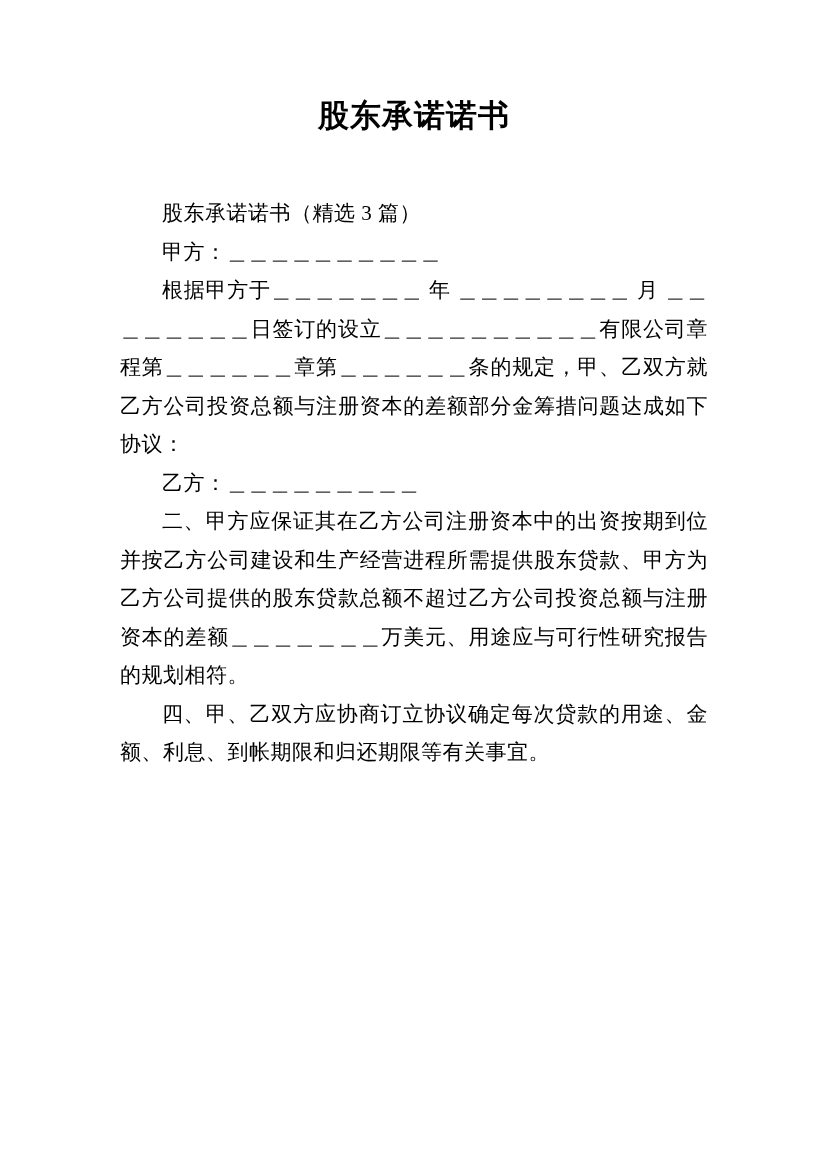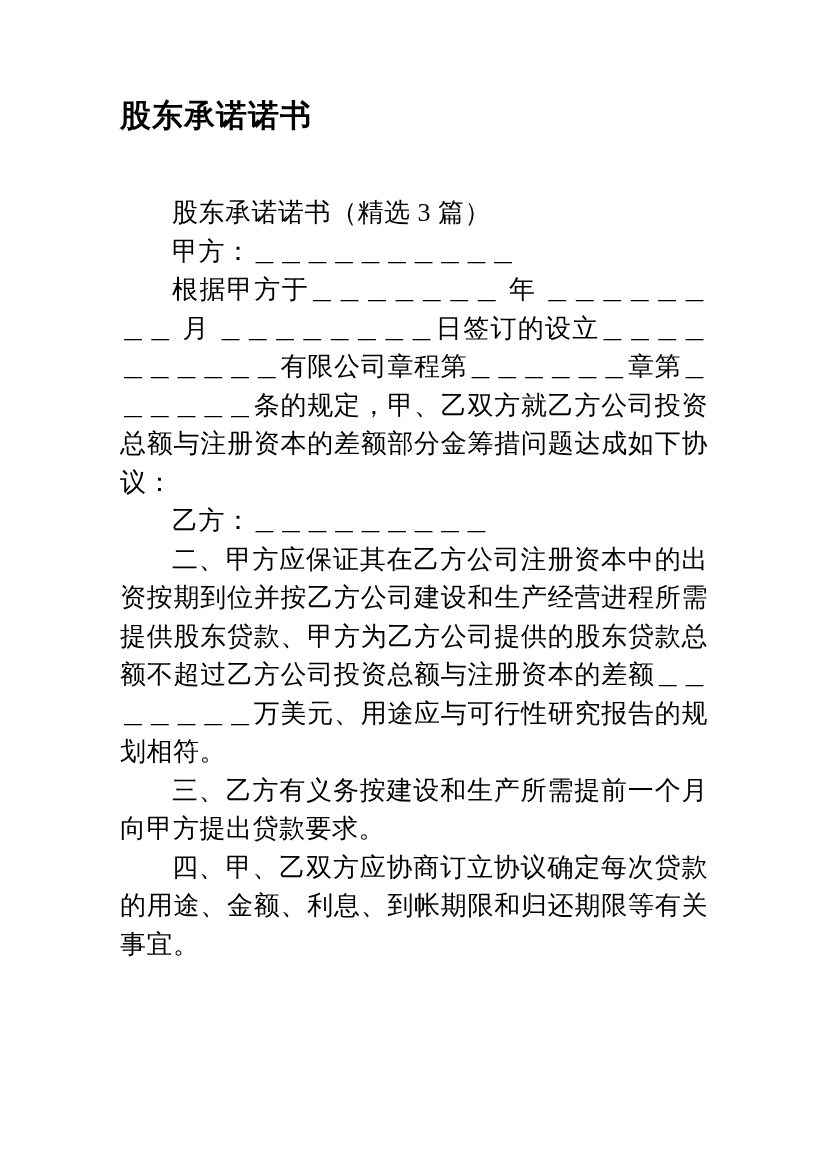--- a/index.html
+++ b/index.html
@@ -17,42 +17,41 @@
     padding: 96px 119px 40px 120px;
     overflow: hidden;
     font-family: "Liberation Serif", "DejaVu Serif", serif;
     color: #000000;
   }
   .doc-title {
     margin: 0 0 58px 0;
     font-size: 31px;
     line-height: 40px;
     font-weight: bold;
-    text-align: left;
+    text-align: center;
     letter-spacing: 1px;
     font-family: "Liberation Serif", "DejaVu Serif", serif;
   }
   .doc-body p {
     margin: 0;
-    font-size: 26px;
+    font-size: 21px;
     line-height: 38.5px;
     text-align: justify;
     text-indent: 2em;
     word-break: break-all;
     letter-spacing: 0.5px;
   }
 </style>
 </head>
 <body>
 
 <div class="page">
   <h1 class="doc-title">股东承诺诺书</h1>
 
   <div class="doc-body">
     <p>股东承诺诺书（精选 3 篇）</p>
     <p>甲方：＿＿＿＿＿＿＿＿＿＿</p>
     <p>根据甲方于＿＿＿＿＿＿＿ 年 ＿＿＿＿＿＿＿＿ 月 ＿＿＿＿＿＿＿＿日签订的设立＿＿＿＿＿＿＿＿＿＿有限公司章程第＿＿＿＿＿＿章第＿＿＿＿＿＿条的规定，甲、乙双方就乙方公司投资总额与注册资本的差额部分金筹措问题达成如下协议：</p>
     <p>乙方：＿＿＿＿＿＿＿＿＿</p>
     <p>二、甲方应保证其在乙方公司注册资本中的出资按期到位并按乙方公司建设和生产经营进程所需提供股东贷款、甲方为乙方公司提供的股东贷款总额不超过乙方公司投资总额与注册资本的差额＿＿＿＿＿＿＿万美元、用途应与可行性研究报告的规划相符。</p>
-    <p>三、乙方有义务按建设和生产所需提前一个月向甲方提出贷款要求。</p>
     <p>四、甲、乙双方应协商订立协议确定每次贷款的用途、金额、利息、到帐期限和归还期限等有关事宜。</p>
   </div>
 </div>
 
 </body></html>

